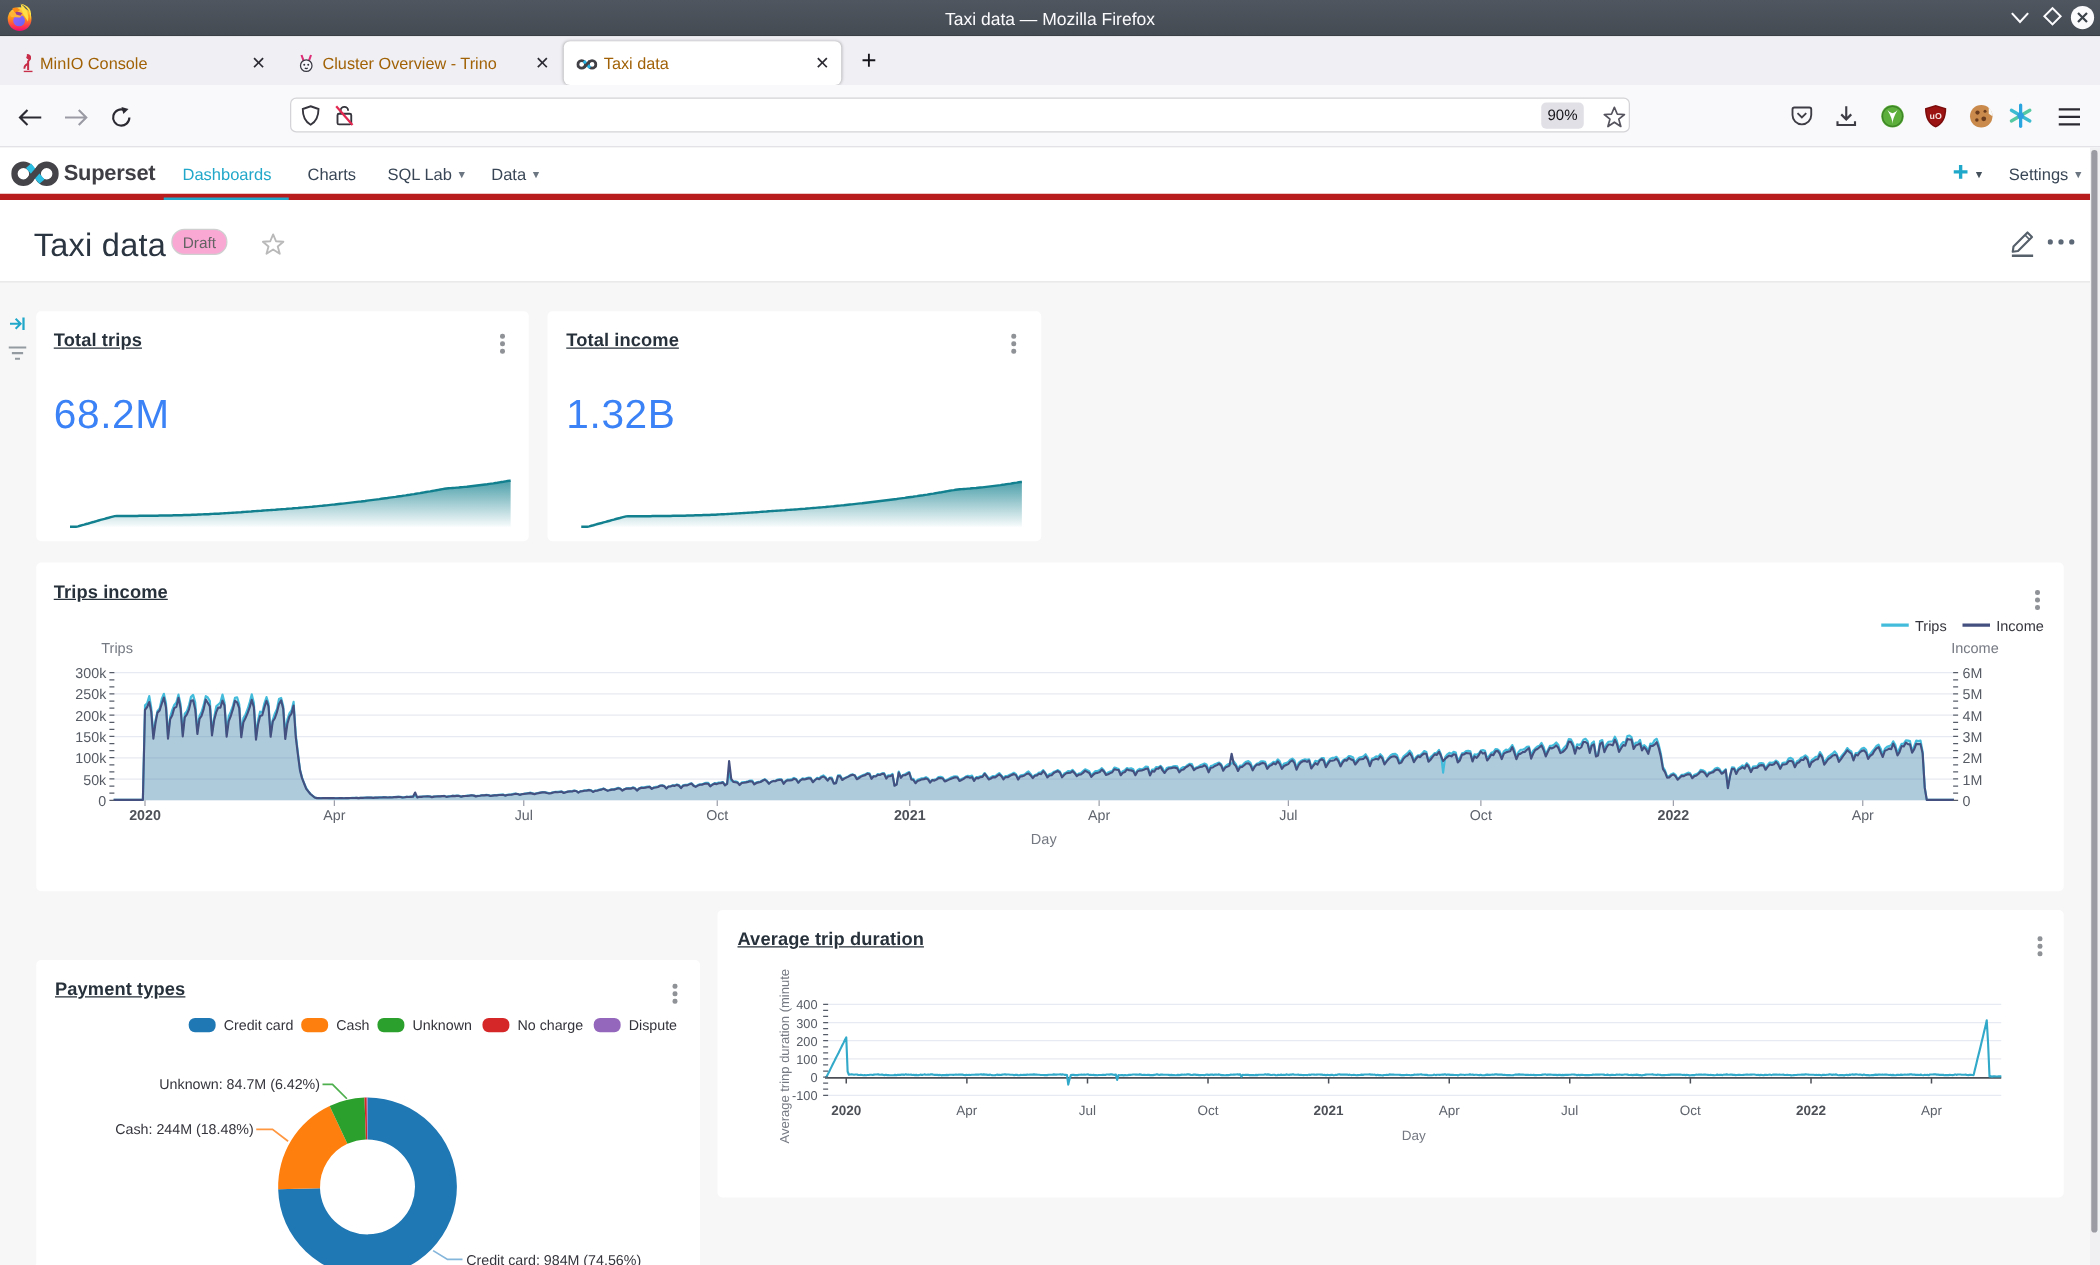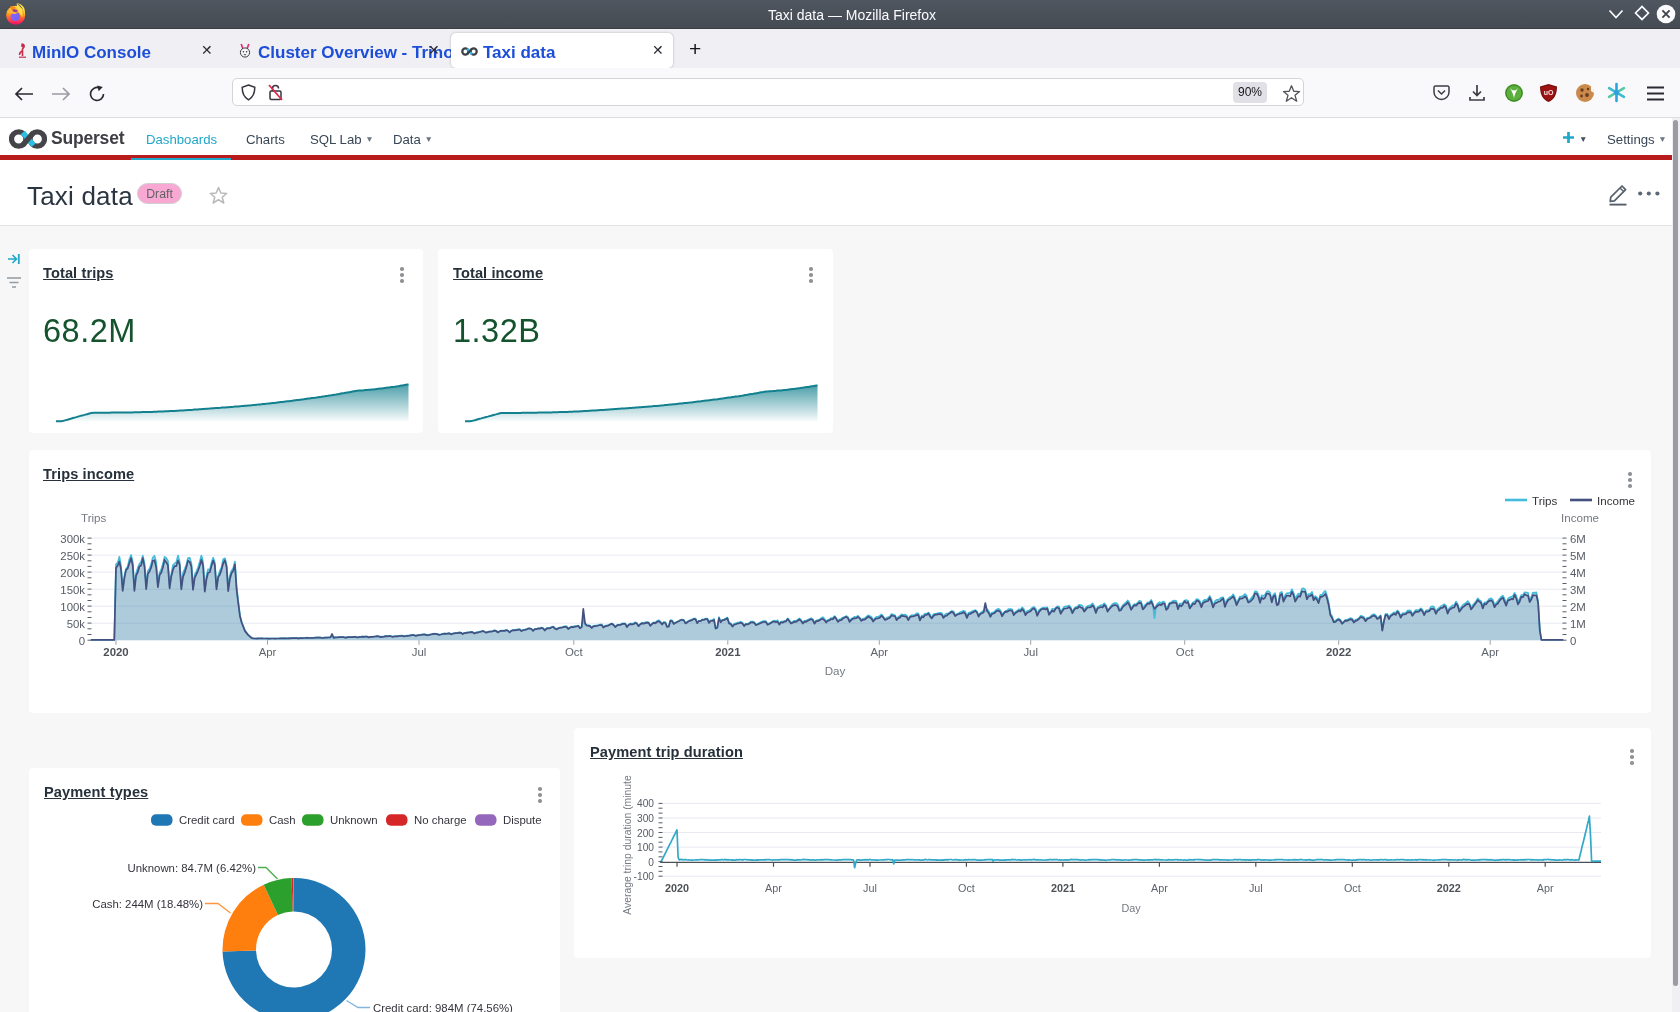--- a/index.html
+++ b/index.html
@@ -2,45 +2,45 @@
 <html><head>
 <meta charset="utf-8">
 <style>
 * { margin:0; padding:0; box-sizing:border-box; }
 html,body { width:1680px; height:1012px; overflow:hidden; }
 body { font-family:"Liberation Sans", sans-serif; }
 #page { position:relative; width:1680px; height:1012px; overflow:hidden; background:#f7f7f7; }
 .abs { position:absolute; }
 
 
-#titlebar { left:0; top:0; width:1680px; height:29px; background:linear-gradient(#50565f,#454b53); border-bottom:1px solid #3a3f46;padding-left:12px; }
+#titlebar { left:0; top:0; width:1680px; height:29px; background:linear-gradient(#50565f,#454b53); border-bottom:1px solid #3a3f46; }
 #titlebar .wtitle { width:100%; text-align:center; top:7px; color:#fbfbfe; font-size:14px; }
 #tabbar { left:0; top:29px; width:1680px; height:39px; background:#f0f0f4; }
-.tlabel { font-size:17px; color:#1d4ed8; white-space:nowrap; top:14px;font-weight:bold; }
+.tlabel { font-size:13px; color:#a16207; white-space:nowrap; top:14px; }
 .tabx { color:#2b2a33; font-size:14px; top:13px; }
 #activetab { left:451px; top:4px; width:222px; height:35px; background:#fff; border-radius:5px; box-shadow:0 0 2.5px rgba(0,0,0,.28); }
 #toolbar { left:0; top:68px; width:1680px; height:50px; background:#f9f9fb; border-bottom:1px solid #dcdce1; }
 #urlbar { left:232px; top:10px; width:1072px; height:28px; background:#fff; border:1px solid #d4d4d8; border-radius:5px; }
 #urltext { left:293px; top:16px; font-size:14.3px; color:#5b5b66; white-space:nowrap; }
 #urltext b { color:#15141a; font-weight:normal; }
 #zoomchip { left:1233px; top:14px; width:34px; height:21px; background:#e0e0e6; border-radius:4px; color:#15141a; font-size:12px; text-align:center; line-height:21px; }
 
 
 #ssnav { left:0; top:118px; width:1680px; height:42px; background:#fff; border-bottom:5px solid #b91c1c; }
 .navitem { top:14px; font-size:13.2px; color:#394656; }
 .caret { font-size:8.5px; color:#6b7682; position:relative; top:-2px; }
 #titlerow { left:0; top:160px; width:1680px; height:66px; background:#fff; border-bottom:1px solid #e4e4e4; }
 #dashtitle { left:27px; top:21px; font-size:26px; color:#2a3541; font-weight:500; letter-spacing:.2px; }
 #draft { left:137px; top:23px; width:45px; height:21px; border:1px solid #cfcfcf; background:#f9a8d4; border-radius:11px; color:#636363; font-size:12.3px; text-align:center; line-height:20px; }
 
 
 .card { background:#fff; border-radius:4px; }
 .ctitle { font-size:14.6px; font-weight:bold; color:#27313b; letter-spacing:.1px;text-decoration:underline; }
 .kebab span { display:block; width:3.6px; height:3.6px; border-radius:50%; background:#8f9296; margin:0 0 2.6px 0; }
-.bignum { font-size:32.5px; color:#14532d; letter-spacing:.5px; }
+.bignum { font-size:32.5px; color:#3b82f6; letter-spacing:.5px; }
 text { font-family:"Liberation Sans", sans-serif; }
 </style>
 </head>
 <body>
 <div id="page">
 
   <div class="abs" id="titlebar">
     <div class="abs wtitle">Taxi data — Mozilla Firefox</div>
     <svg class="abs" style="left:4px;top:2px" width="24" height="24" viewBox="0 0 24 24">
       <defs>
@@ -386,21 +386,21 @@
       <text x="227" y="103.5" font-size="11.4" fill="#34343c" text-anchor="end">Unknown: 84.7M (6.42%)</text>
         <polyline points="229,99.5 237,99.5 248.5,111" fill="none" stroke="#4daf4d" stroke-width="1.4"></polyline>
         <text x="174" y="139.5" font-size="11.4" fill="#34343c" text-anchor="end">Cash: 244M (18.48%)</text>
         <polyline points="176,135.5 189,135.5 201.5,145" fill="none" stroke="#ff9740" stroke-width="1.4"></polyline>
         <text x="344" y="244" font-size="11.4" fill="#34343c" text-anchor="start">Credit card: 984M (74.56%)</text>
         <polyline points="317.5,232.5 329,239.5 341,239.5" fill="none" stroke="#84b5da" stroke-width="1.4"></polyline>
     </svg>
   </div>
 
   <div class="abs card" style="left:574px;top:728px;width:1077px;height:230px">
-    <div class="abs ctitle" style="left:16px;top:16px">Payment trip duration</div>
+    <div class="abs ctitle" style="left:16px;top:16px">Average trip duration</div>
     <div class="abs kebab" style="left:1056px;top:21px">
         <span></span>
         <span></span>
         <span></span>
       </div>
     <svg class="abs" style="left:0;top:0" width="1077" height="230" viewBox="0 0 1077 230">
       <g transform="translate(-574,-728)">
         <path d="M660 803.4H1601" stroke="#e7eaf2" stroke-width="1"></path>
           <path d="M660 818.0H1601" stroke="#e7eaf2" stroke-width="1"></path>
           <path d="M660 832.5H1601" stroke="#e7eaf2" stroke-width="1"></path>

